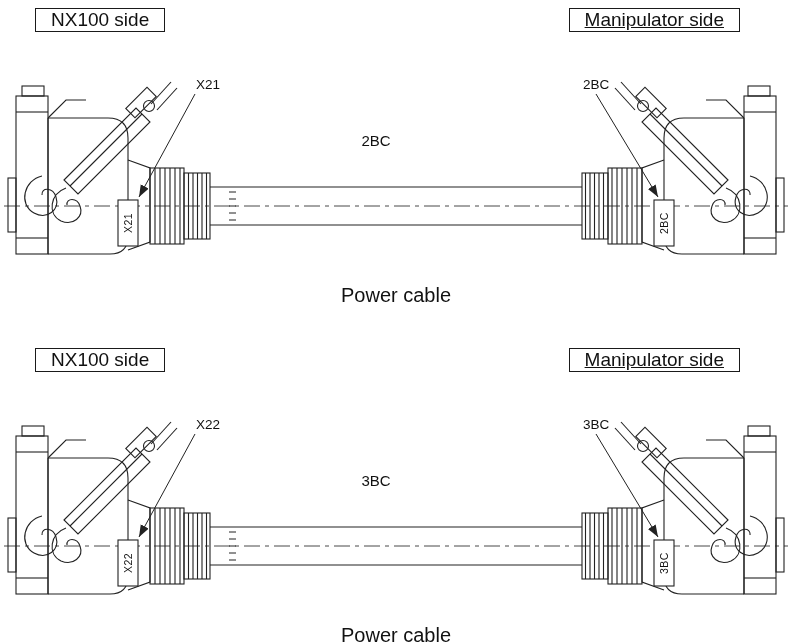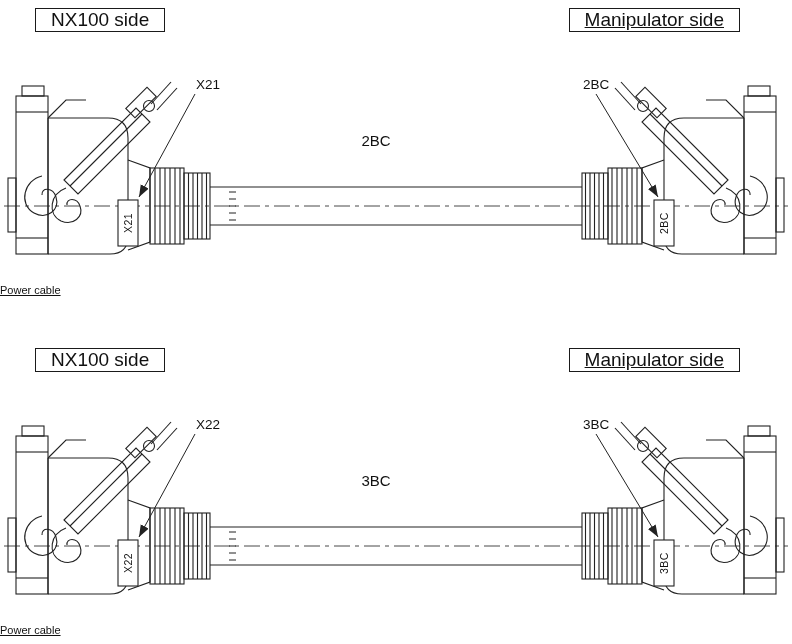--- a/index.html
+++ b/index.html
@@ -4,22 +4,22 @@
 <style>
   html,body{margin:0;padding:0;background:#fff;}
   .page{position:relative;width:792px;height:644px;background:#fff;overflow:hidden;
         font-family:"Liberation Sans", sans-serif;color:#111;}
   .diagram{position:absolute;left:0;width:792px;height:322px;}
   .side-label{position:absolute;top:8px;border:1.5px solid #1a1a1a;padding:0 15px;
               font-size:19px;line-height:22px;white-space:nowrap;background:#fff;}
   .side-label.left{left:35px;}
   .side-label.right{right:52px;text-decoration:underline;}
   .drawing{position:absolute;left:0;top:56px;display:block;}
-  .caption{position:absolute;left:0;top:284px;width:100%;text-align:left;
-           font-size:11px;text-decoration:underline;}
+  .caption{position:absolute;left:0;top:284px;width:100%;text-align:center;
+           font-size:20px;}
   .drawing text{fill:#111;stroke:none;font-family:"Liberation Sans", sans-serif;}
   .callout{font-size:13.5px;}
   .cable-label{font-size:15px;}
   .tag-text{font-size:10.5px;letter-spacing:.5px;}
   .leader{stroke:#222;stroke-width:1;fill:none;}
   .thin{stroke:#222;stroke-width:1.1;fill:none;}
 </style>
 </head>
 <body>
 

